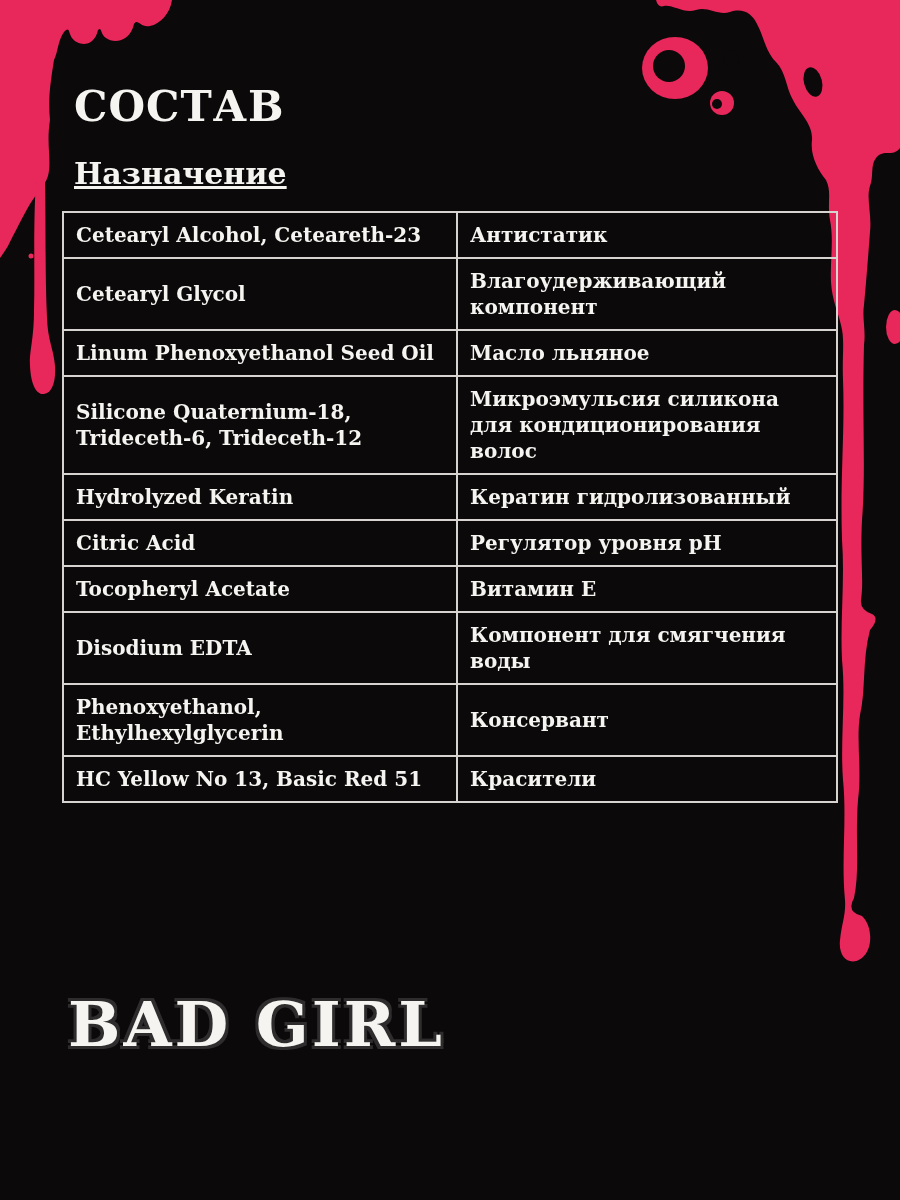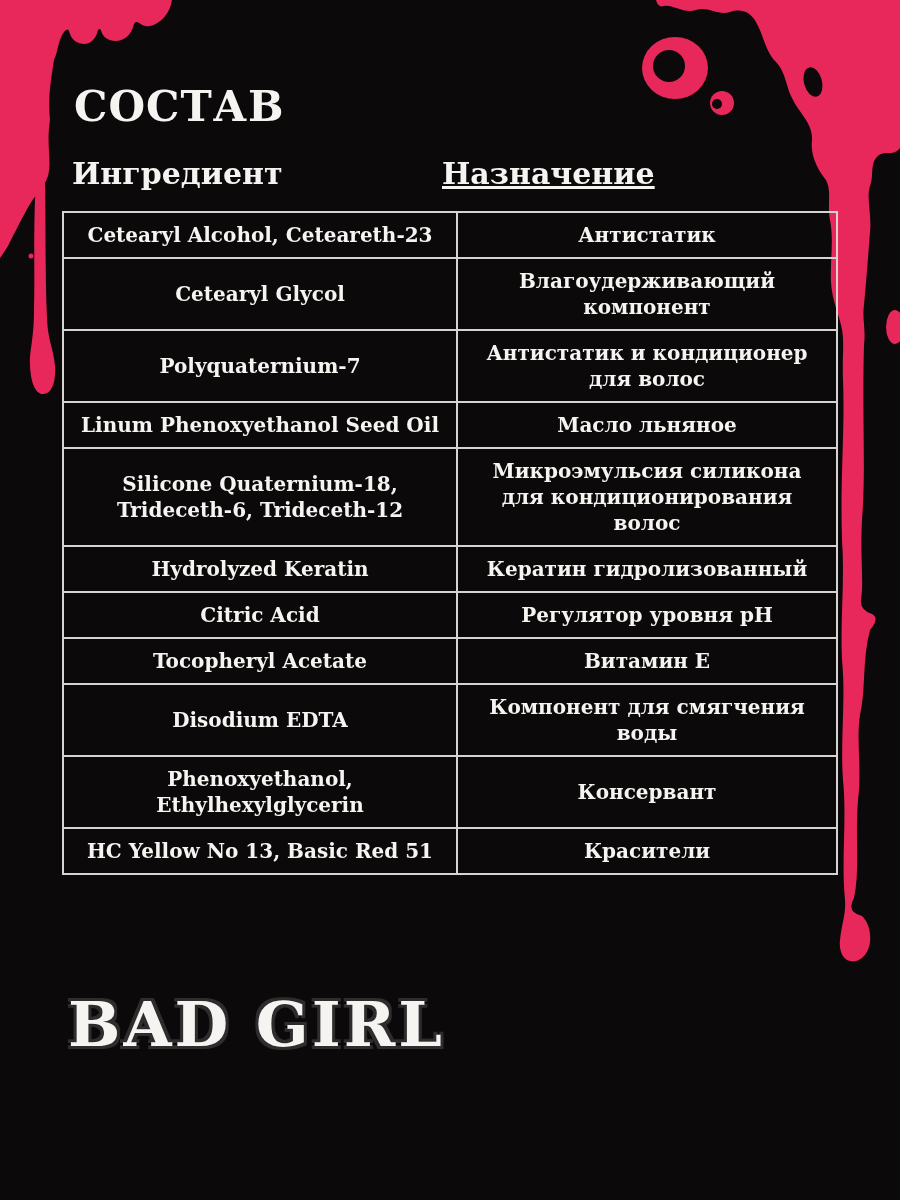--- a/index.html
+++ b/index.html
@@ -38,21 +38,20 @@
     border-collapse:collapse;
     table-layout:fixed;
   }
   table.ingredients td{
     border:2px solid var(--border);
     font-size:20px;font-weight:bold;
     line-height:1.3;
     padding:9px 12px 9px 12px;
     vertical-align:middle;
     color:var(--text);
-    text-align:center;
   }
   td.c-ing{width:368px;}
   .brand{
     position:absolute;left:68px;top:988px;
     font-size:62px;font-weight:bold;letter-spacing:3px;
     text-shadow:3px 3px 0 var(--outline),-3px 3px 0 var(--outline),
                 3px -3px 0 var(--outline),-3px -3px 0 var(--outline);
   }
 </style>
 </head>
@@ -126,37 +125,32 @@
   <circle fill="#0b090a" cx="669" cy="66" r="16"></circle>
   <circle fill="#0b090a" cx="731" cy="58" r="8"></circle>
   <circle fill="#0b090a" cx="717" cy="104" r="5"></circle>
   <ellipse fill="#0b090a" cx="813" cy="82" rx="9" ry="15" transform="rotate(-15 813 82)"></ellipse>
 </svg>
 
 <div class="content">
   <div class="page-title">СОСТАВ</div>
 
   <div class="col-headers">
-    <div class="h1">Ингредиент</div>
     <div class="h2">Назначение</div>
   </div>
 
   <table class="ingredients">
     <tbody>
       <tr>
         <td class="c-ing">Cetearyl Alcohol, Ceteareth-23</td>
         <td>Антистатик</td>
       </tr>
       <tr>
         <td class="c-ing">Cetearyl Glycol</td>
         <td>Влагоудерживающий компонент</td>
-      </tr>
-      <tr>
-        <td class="c-ing">Polyquaternium-7</td>
-        <td>Антистатик и кондиционер для волос</td>
       </tr>
       <tr>
         <td class="c-ing">Linum Phenoxyethanol Seed Oil</td>
         <td>Масло льняное</td>
       </tr>
       <tr>
         <td class="c-ing">Silicone Quaternium-18, Trideceth-6, Trideceth-12</td>
         <td>Микроэмульсия силикона для кондиционирования волос</td>
       </tr>
       <tr>

